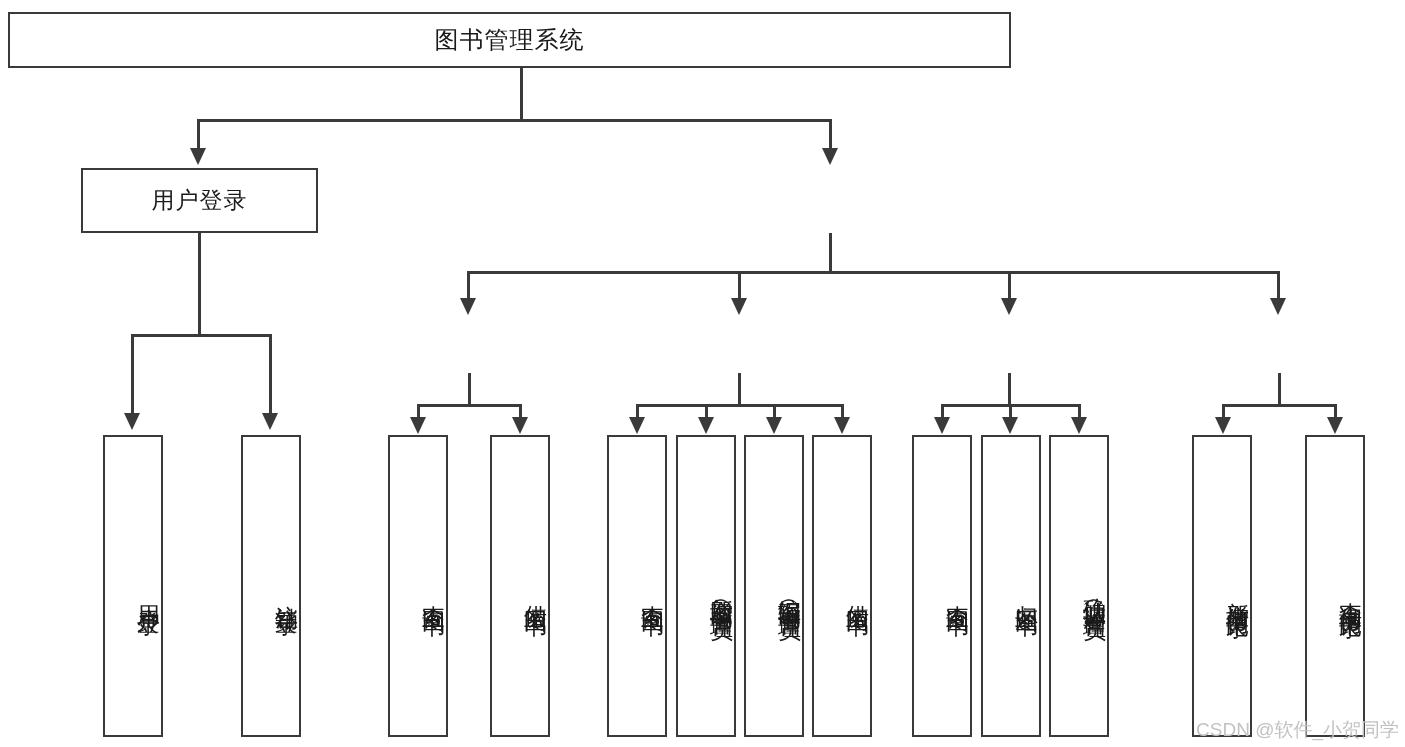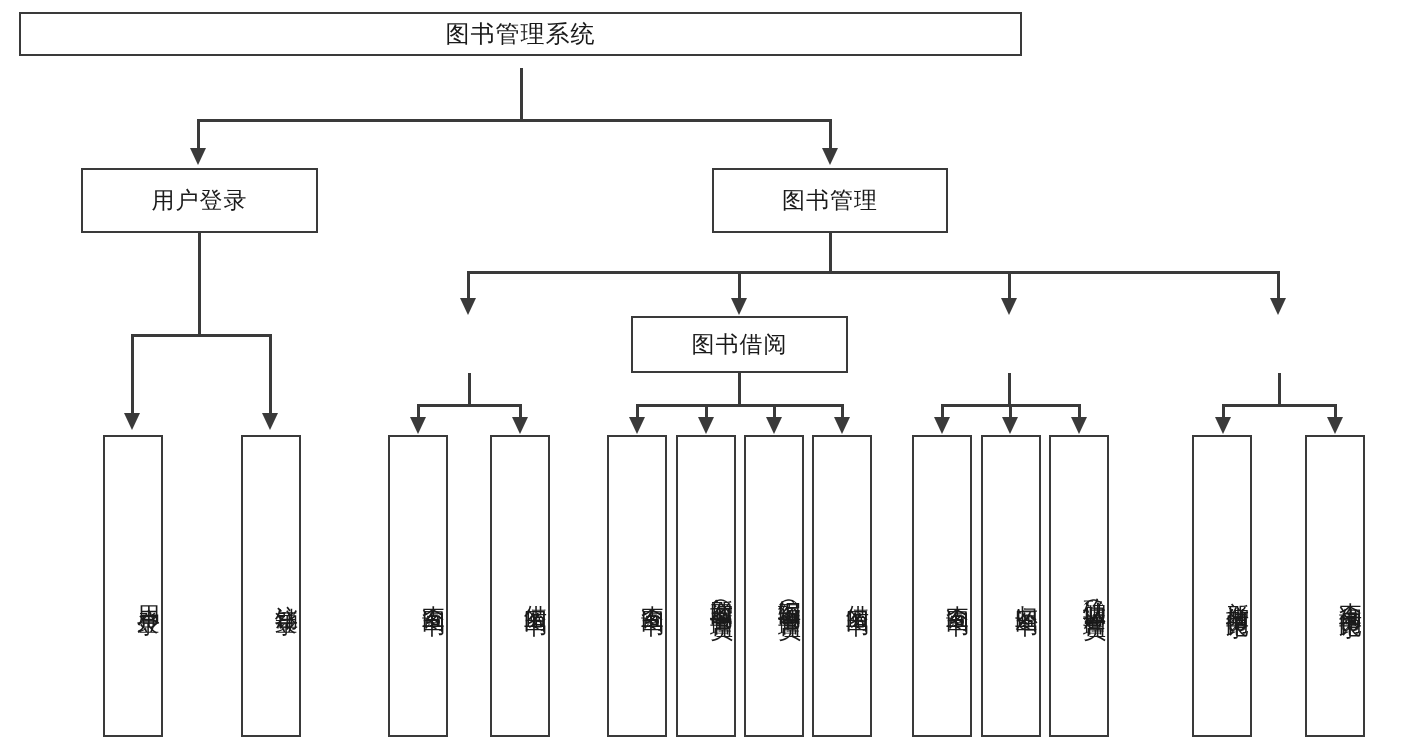--- a/index.html
+++ b/index.html
@@ -73,41 +73,38 @@
     white-space: nowrap;
     user-select: none;
     font-family: "Liberation Sans", "DejaVu Sans", sans-serif;
   }
 </style>
 </head>
 <body>
 
 <div id="canvas">
 
-  <div class="node root h" style="left:19px; top:12px; width:1003px; height:44px;text-align:center;">
+  <div class="node root h" style="left:8px; top:12px; width:1003px; height:56px;text-align:center;">
     <span class="lbl">图书管理系统</span>
   </div>
 
   <div class="ln vl" style="left:520px; top:68px; width:2.5px; height:52px;"></div>
 
   <div class="ln hl" style="left:197px; top:119px; width:634px; height:2.5px;"></div>
 
   <div class="ln vl" style="left:197px; top:119px; width:2.5px; height:30px;"></div>
   <div class="arrow" style="left:190px; top:148px;"></div>
 
   <div class="ln vl" style="left:829px; top:119px; width:2.5px; height:30px;"></div>
   <div class="arrow" style="left:822px; top:148px;"></div>
 
   <div class="node h" style="left:81px; top:168px; width:237px; height:65px;">
     <span class="lbl">用户登录</span>
   </div>
 
-  <div class="node h" style="left:712px; top:168px; width:236px; height:65px;">
-    <span class="lbl">图书管理</span>
-  </div>
 
   <div class="ln vl" style="left:198px; top:233px; width:2.5px; height:103px;"></div>
   <div class="ln hl" style="left:131px; top:334px; width:140px; height:2.5px;"></div>
   <div class="ln vl" style="left:131px; top:334px; width:2.5px; height:80px;"></div>
   <div class="arrow" style="left:124px; top:413px;"></div>
   <div class="ln vl" style="left:269px; top:334px; width:2.5px; height:80px;"></div>
   <div class="arrow" style="left:262px; top:413px;"></div>
 
   <div class="ln vl" style="left:829px; top:233px; width:2.5px; height:40px;"></div>
   <div class="ln hl" style="left:467px; top:271px; width:812px; height:2.5px;"></div>
@@ -117,23 +114,20 @@
 
   <div class="ln vl" style="left:738px; top:271px; width:2.5px; height:28px;"></div>
   <div class="arrow" style="left:731px; top:298px;"></div>
 
   <div class="ln vl" style="left:1008px; top:271px; width:2.5px; height:28px;"></div>
   <div class="arrow" style="left:1001px; top:298px;"></div>
 
   <div class="ln vl" style="left:1277px; top:271px; width:2.5px; height:28px;"></div>
   <div class="arrow" style="left:1270px; top:298px;"></div>
 
-  <div class="node h" style="left:631px; top:316px; width:217px; height:57px;">
-    <span class="lbl">图书借阅</span>
-  </div>
 
   <div class="ln vl" style="left:468px; top:373px; width:2.5px; height:33px;"></div>
   <div class="ln hl" style="left:417px; top:404px; width:104px; height:2.5px;"></div>
   <div class="ln vl" style="left:417px; top:404px; width:2.5px; height:14px;"></div>
   <div class="arrow" style="left:410px; top:417px;"></div>
   <div class="ln vl" style="left:519px; top:404px; width:2.5px; height:14px;"></div>
   <div class="arrow" style="left:512px; top:417px;"></div>
 
   <div class="ln vl" style="left:738px; top:373px; width:2.5px; height:33px;"></div>
   <div class="ln hl" style="left:636px; top:404px; width:207px; height:2.5px;"></div>
@@ -199,14 +193,15 @@
     <span class="lbl">确认归还（管理员）</span>
   </div>
 
   <div class="node v" style="left:1192px; top:435px; width:60px; height:302px;">
     <span class="lbl">新增借阅记录</span>
   </div>
   <div class="node v" style="left:1305px; top:435px; width:60px; height:302px;">
     <span class="lbl">查询借阅记录</span>
   </div>
 
+  <div id="watermark">CSDN @软件_小贺同学</div>
 
 </div>
 
 </body></html>

